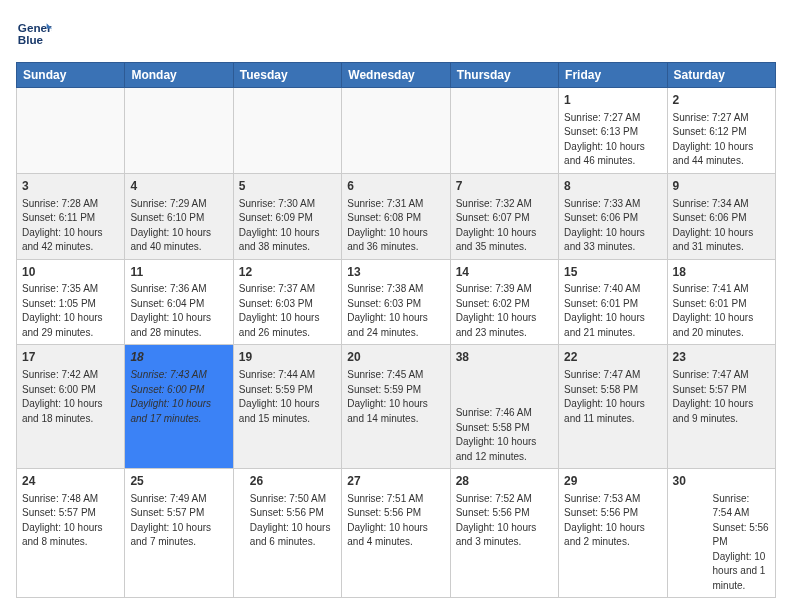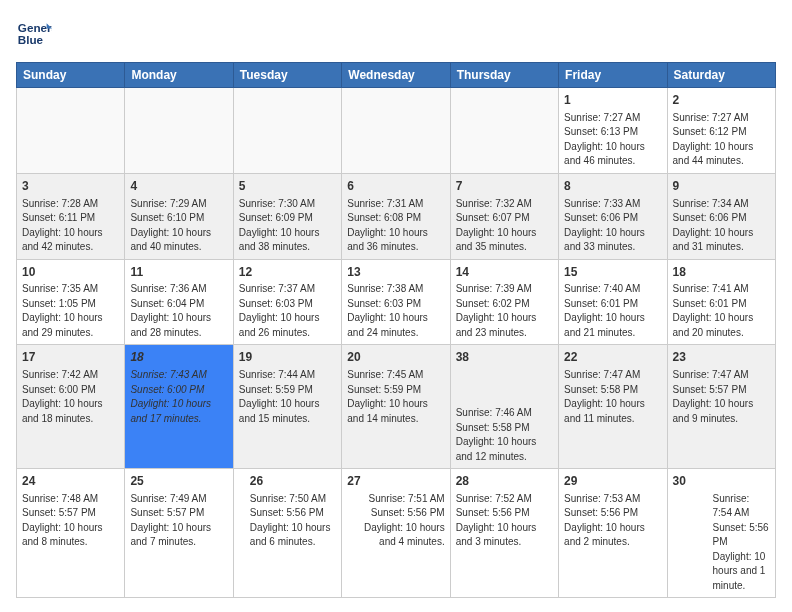--- a/index.html
+++ b/index.html
@@ -278,21 +278,21 @@
 Daylight: 10 hours and 7 minutes.</div>
         </td>
         <td style="background: rgb(255, 255, 255); padding-left: 16px;">
           <span class="day-num">26</span>
           <div class="day-info" style="white-space: pre-line;">Sunrise: 7:50 AM
 Sunset: 5:56 PM
 Daylight: 10 hours and 6 minutes.</div>
         </td>
         <td style="background: rgb(255, 255, 255);">
           <span class="day-num">27</span>
-          <div class="day-info" style="white-space: pre-line; text-align: right;">Sunrise: 7:51 AM
+          <div class="day-info" style="white-space: pre-line;">Sunrise: 7:51 AM
 Sunset: 5:56 PM
 Daylight: 10 hours and 4 minutes.</div>
         </td>
         <td style="background: rgb(255, 255, 255);">
           <span class="day-num">28</span>
           <div class="day-info" style="white-space: pre-line;">Sunrise: 7:52 AM
 Sunset: 5:56 PM
 Daylight: 10 hours and 3 minutes.</div>
         </td>
         <td style="background: rgb(255, 255, 255);">

